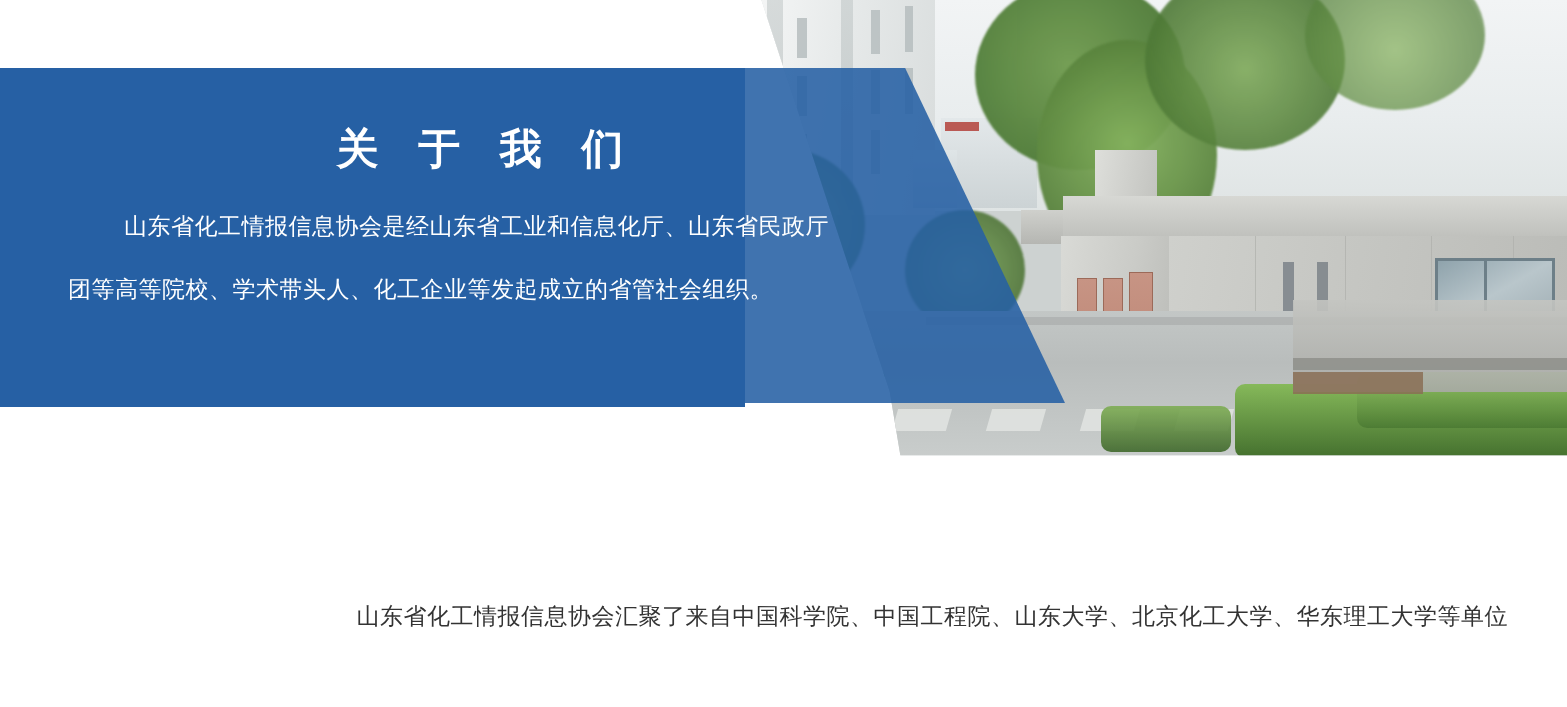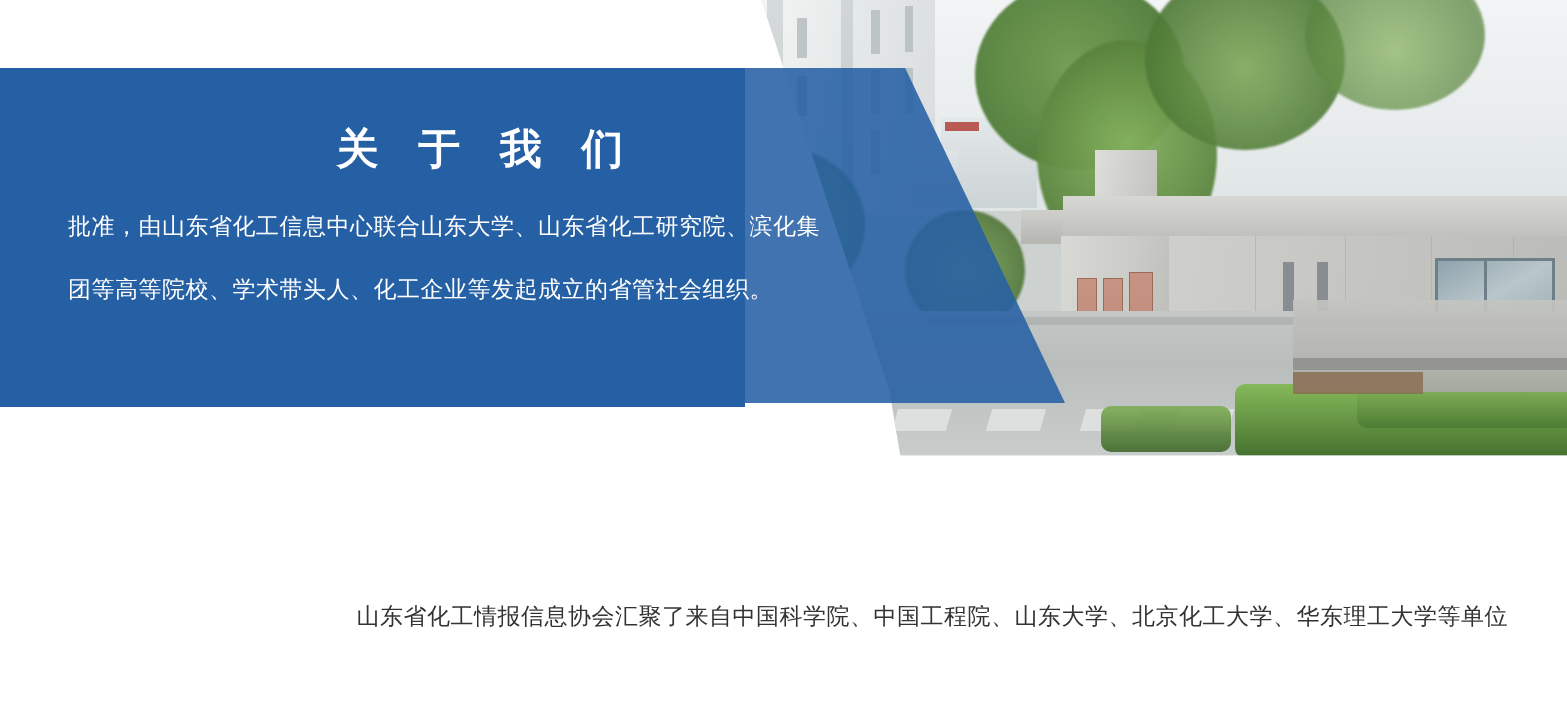--- a/index.html
+++ b/index.html
@@ -191,21 +191,21 @@
       <div style="position:absolute;left:548px;top:372px;width:130px;height:22px;background:#8a6f55;opacity:.85;"></div>
     </div>
   </div>
 
   <div class="blue-slant"></div>
   <div class="blue-solid"></div>
 
   <h1 class="heading">关 于 我 们</h1>
 
   <div class="blue-text">
-    <span class="ln">批准，由山东省化工信息中心联合山东大学、山东省化工研究院、滨化集</span>
+    <span class="ln indent">山东省化工情报信息协会是经山东省工业和信息化厅、山东省民政厅</span>
     <span class="ln">团等高等院校、学术带头人、化工企业等发起成立的省管社会组织。</span>
   </div>
 
 
   <div class="para para-3">
     <span class="ln indent">山东省化工情报信息协会汇聚了来自中国科学院、中国工程院、山东大学、北京化工大学、华东理工大学等单位</span>
   </div>
 
 </div>
 

